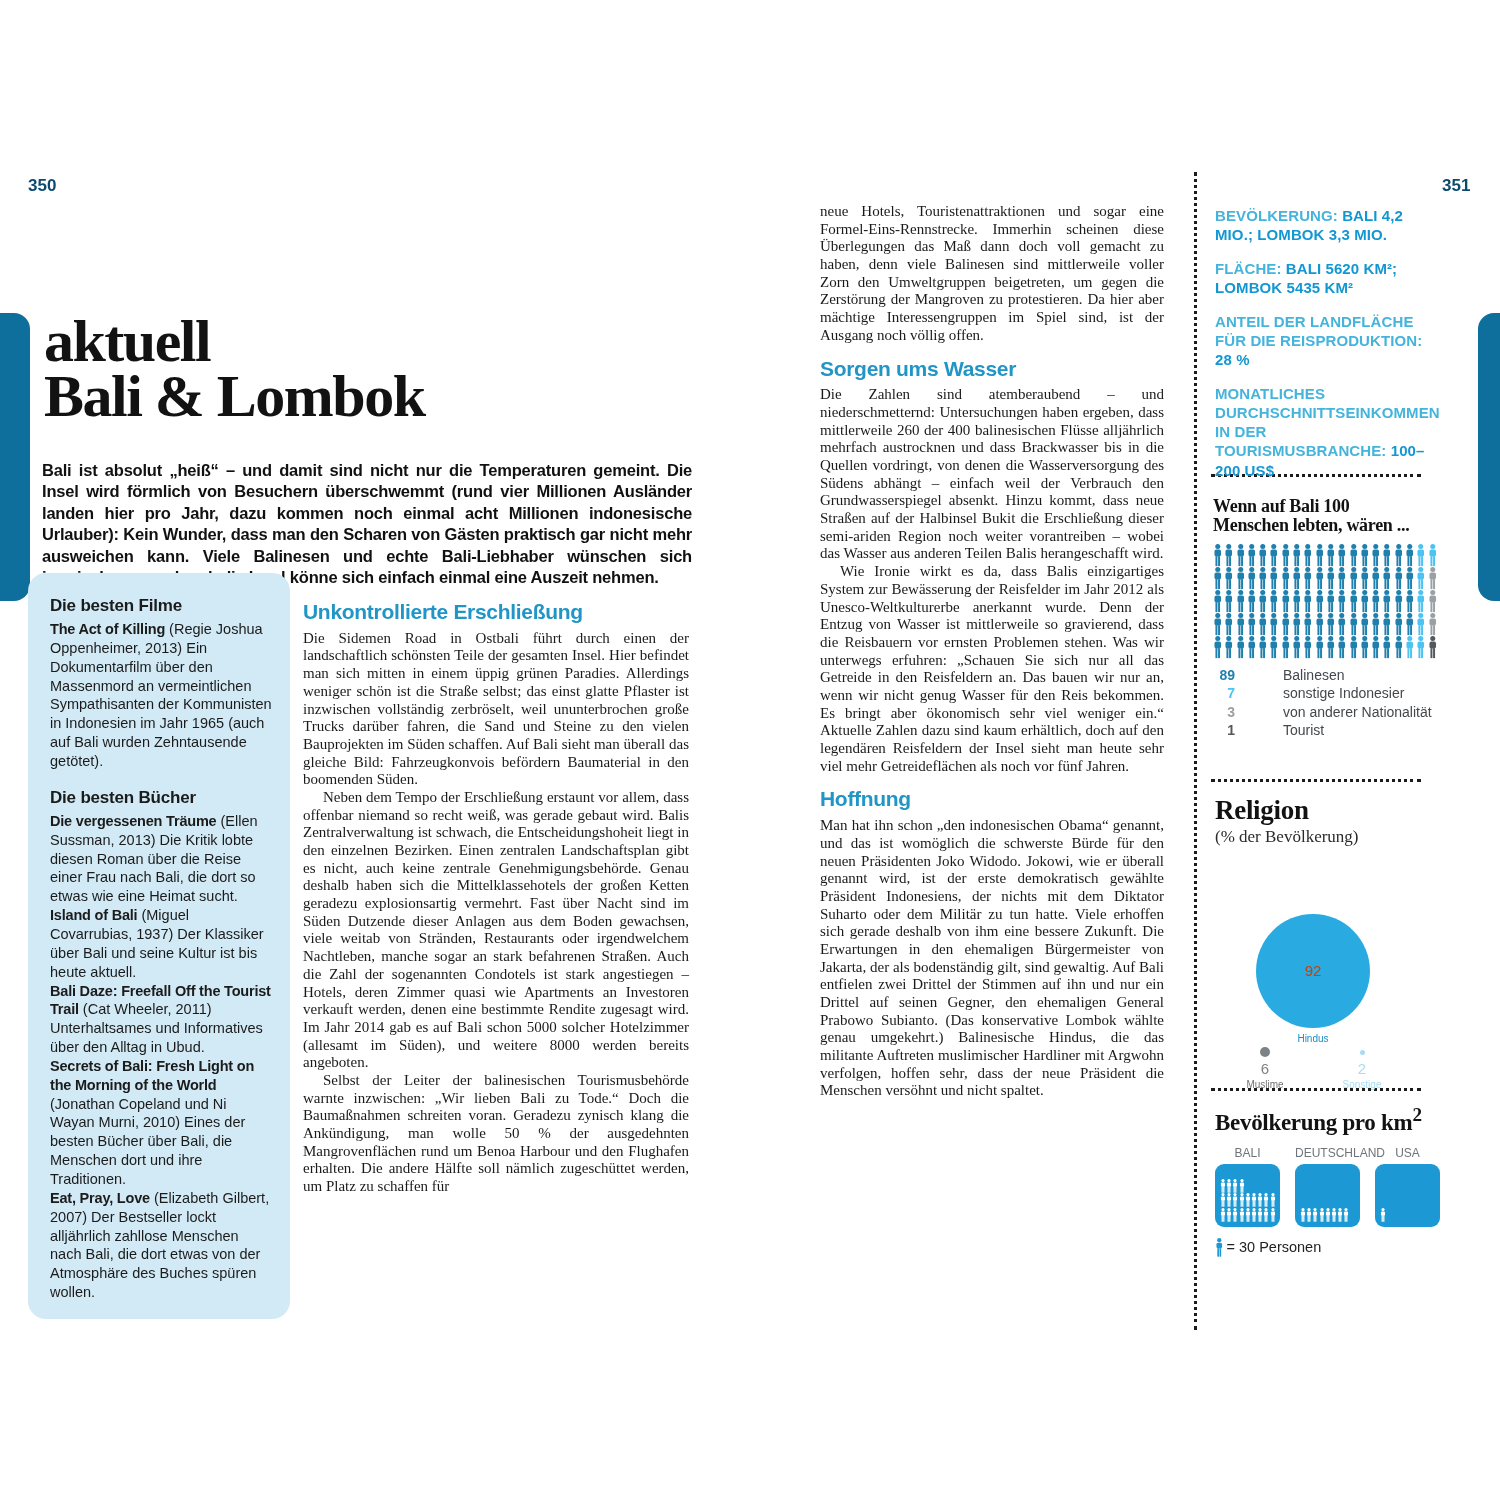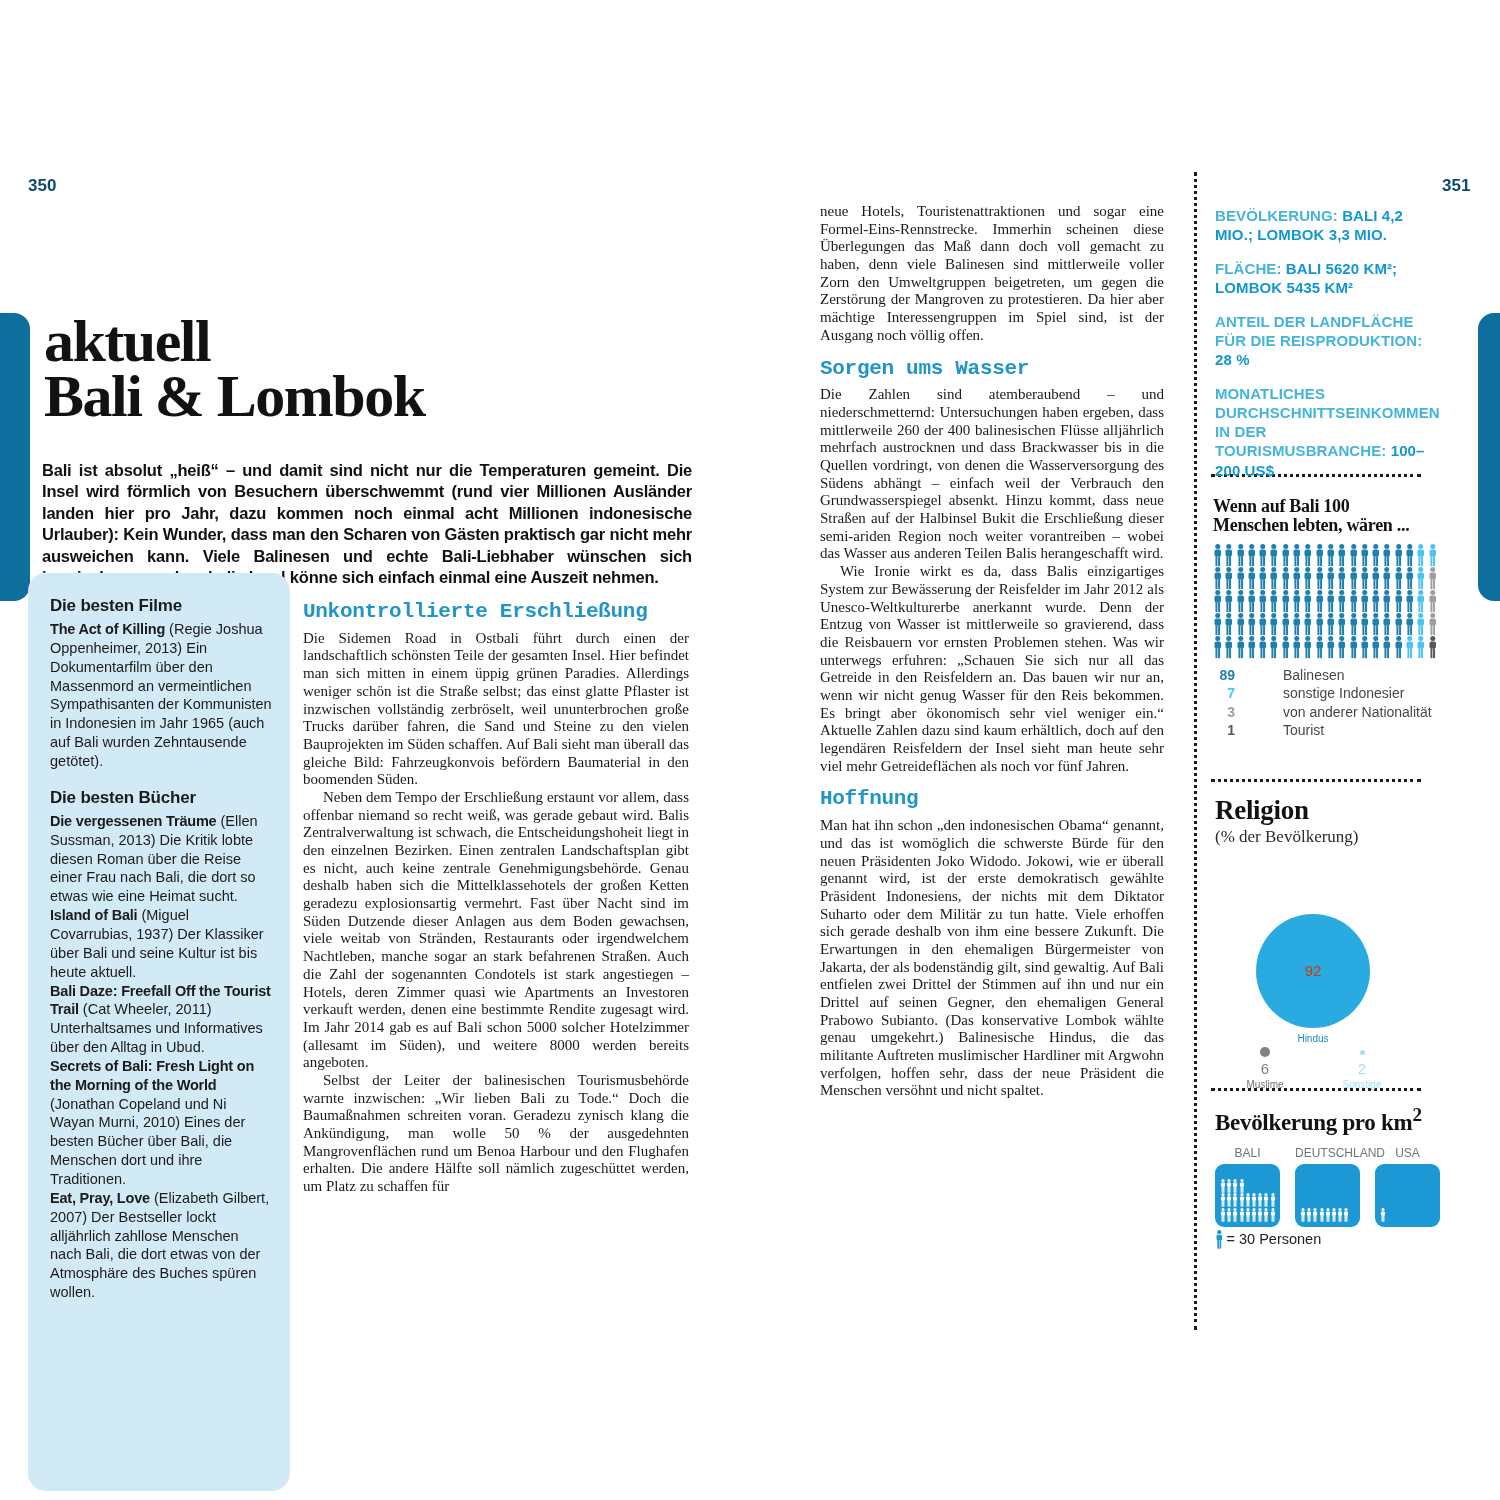--- a/index.html
+++ b/index.html
@@ -17,33 +17,33 @@
     position:absolute;left:44px;top:314px;width:700px;
     font-family:"Liberation Serif",serif;font-weight:bold;font-size:60px;
     line-height:0.92;letter-spacing:-1.5px;color:#121212;
   }
   .intro{
     position:absolute;left:42px;top:460px;width:650px;
     font-family:"Liberation Sans",sans-serif;font-weight:bold;font-size:16.5px;
     line-height:1.3;text-align:justify;color:#111;letter-spacing:-0.2px;
   }
   .media-box{
-    position:absolute;left:28px;top:573px;width:262px;height:918px;box-sizing:border-box;
+    position:absolute;left:28px;top:573px;width:262px;height:746px;box-sizing:border-box;
     background:#d2eaf6;border-radius:18px;padding:22px 18px 18px 22px;
     font-family:"Liberation Sans",sans-serif;font-size:14.5px;line-height:1.3;color:#1b1b1b;
   }
   .media-box h3{margin:0 0 3px 0;font-size:17px;letter-spacing:-0.2px;}
   .media-box .gap{height:16px;}
   .mi{margin:0;}
   .mi b{letter-spacing:-0.2px;}
   .article{position:absolute;font-size:15px;line-height:1.18;text-align:justify;}
   #article-left{left:303px;top:600px;width:386px;}
   #article-right{left:820px;top:203px;width:344px;}
   .sec-head{
-    font-family:Liberation Mono, monospace;font-weight:bold;font-size:21px;
+    font-family:Liberation Sans, sans-serif;font-weight:bold;font-size:21px;
     color:#2095c6;text-align:left;margin:0 0 5px 0;letter-spacing:-0.3px;
   }
   .article .sec-head.later{margin-top:12px;}
   .article p{margin:0;}
   .article p.indent{text-indent:20px;}
   .vdots{position:absolute;left:1194px;top:172px;height:1158px;width:0;border-left:3px dotted #1b1b1b;}
   .hdots{position:absolute;left:1211px;width:210px;height:0;border-top:3px dotted #1b1b1b;}
   #hdots-1{top:474px;}
   #hdots-2{top:779px;}
   #hdots-3{top:1088px;}
@@ -94,21 +94,21 @@
   .d-labels{display:flex;gap:15px;margin-bottom:4px;}
   .d-labels span{width:65px;flex:none;text-align:center;font-size:12px;color:#6f7478;white-space:nowrap;}
   .d-boxes{display:flex;gap:15px;}
   .d-box{
     width:65px;height:63px;flex:none;background:#1c99d4;border-radius:9px;
     position:relative;overflow:hidden;
   }
   .d-icons{position:absolute;left:5px;right:3px;bottom:5px;display:flex;flex-direction:column;justify-content:flex-end;}
   .d-row{display:flex;height:14.5px;}
   .d-row .dslot{width:6.2px;flex:none;display:flex;align-items:flex-end;}
-  .d-legend{margin-top:3px;display:flex;align-items:center;font-size:14.5px;color:#222;}
+  .d-legend{margin-top:11px;display:flex;align-items:center;font-size:14.5px;color:#222;}
   .d-legend .dl-icon{margin-right:3px;display:flex;align-items:flex-end;}
 </style>
 </head>
 <body>
 
 <div id="pn-left" class="pagenum">350</div>
 <div id="pn-right" class="pagenum">351</div>
 
 <div class="tab tab-left"></div>
 <div class="tab tab-right"></div>

